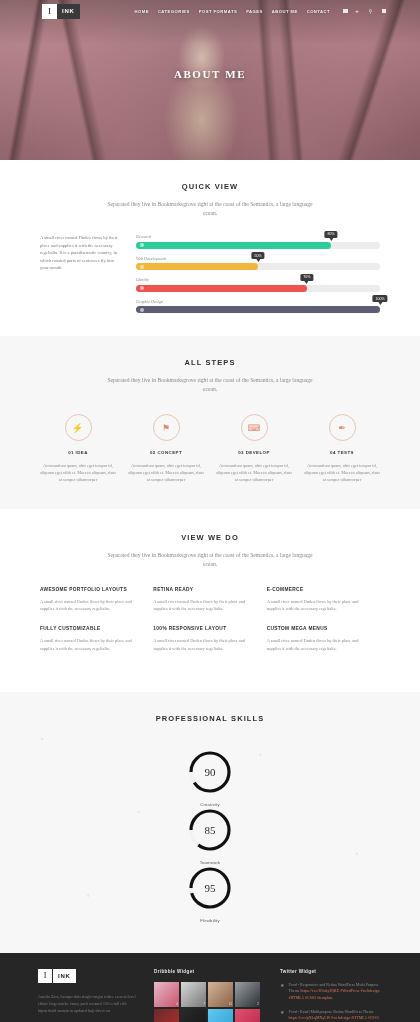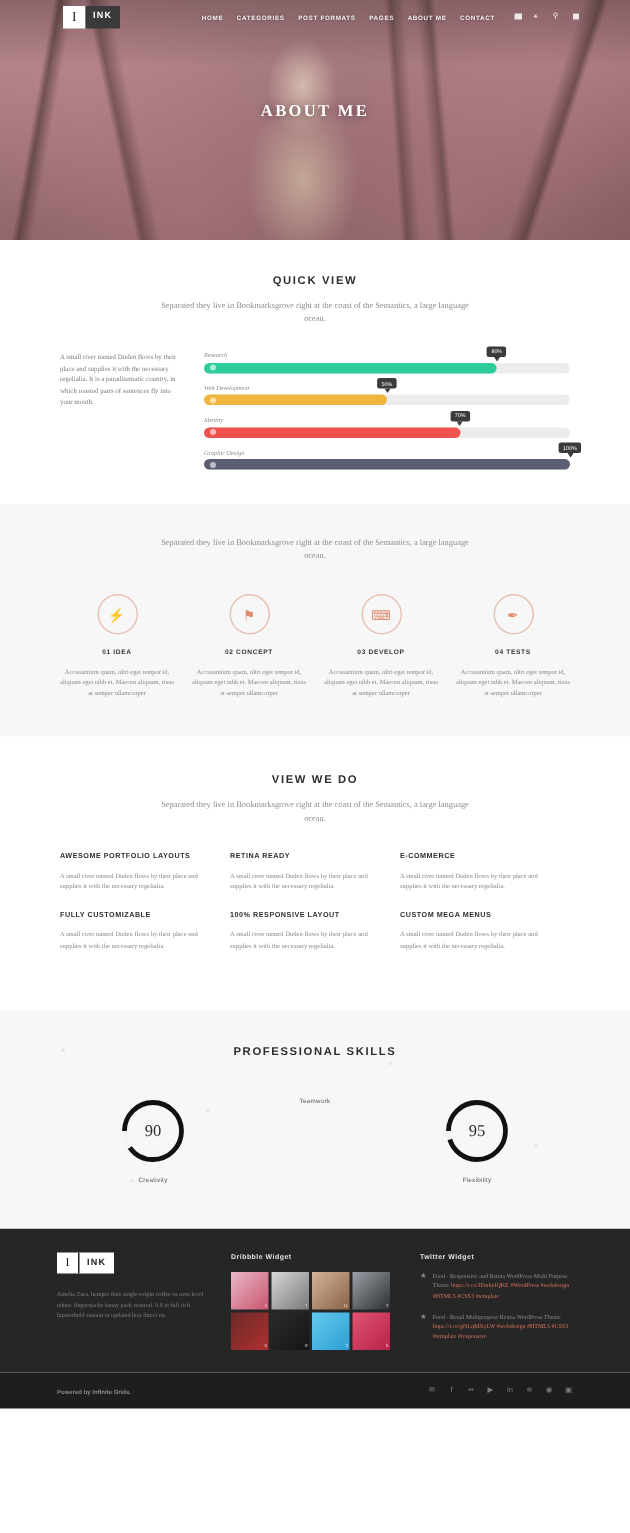--- a/index.html
+++ b/index.html
@@ -157,21 +157,21 @@
   .skills{
     background:#f7f7f7; padding:22px 48px 30px; position:relative;
     background-image:
       radial-gradient(circle at 10% 18%, rgba(210,210,210,.45) 0 1px, transparent 1.5px),
       radial-gradient(circle at 33% 46%, rgba(210,210,210,.4) 0 1px, transparent 1.5px),
       radial-gradient(circle at 62% 24%, rgba(210,210,210,.4) 0 1px, transparent 1.5px),
       radial-gradient(circle at 85% 62%, rgba(210,210,210,.4) 0 1px, transparent 1.5px),
       radial-gradient(circle at 21% 78%, rgba(210,210,210,.4) 0 1px, transparent 1.5px);
     background-color:#f7f7f7;
   }
-  .rings{ display:flex; margin-top:26px; }
+  .rings{ display:flex; margin-top:26px;flex-direction:column; }
   .ring-col{ flex:1; text-align:center; }
   .ring{
     width:46px; height:46px; margin:0 auto 7px; position:relative;
     border-radius:50%;
   }
   .ring svg{ display:block; transform:rotate(-90deg); }
   .ring-val{
     position:absolute; inset:0; display:flex; align-items:center;
     justify-content:center; font-family:"Liberation Serif", serif;
     font-size:11px; color:#2c2c2c;
@@ -310,20 +310,21 @@
             </div>
             <div class="bar-badge" id="badge3" style="left: 100%;">100%</div>
           </div>
         </div>
 
       </div>
     </div>
   </div>
 
   <div class="steps">
+    <div class="sec-title">ALL STEPS</div>
     <div class="sec-sub">Separated they live in Bookmarksgrove right at the coast of the Semantics, a large language ocean.</div>
 
     <div class="steps-grid">
       <div class="step">
         <div class="step-circle">⚡</div>
         <div class="step-name">01 IDEA</div>
         <div class="step-text">Accusantium quam, ultri eget tempor id, aliquam eget nibh et. Maecen aliquam, risus at semper ullamcorper</div>
       </div>
       <div class="step">
         <div class="step-circle">⚑</div>
@@ -384,20 +385,27 @@
           <svg width="46" height="46" viewBox="0 0 46 46">
             <circle cx="23" cy="23" r="19" fill="none" stroke="#f2f2f2" stroke-width="3.2"></circle>
             <circle id="arc0" cx="23" cy="23" r="19" fill="none" stroke="#111" stroke-width="3.2" stroke-linecap="butt" stroke-dasharray="119.38052083641213" stroke-dashoffset="11.93805208364121" transform="rotate(-90 23 23)"></circle>
           </svg>
           <div class="ring-val">90</div>
         </div>
         <div class="ring-name">Creativity</div>
       </div>
 
       <div class="ring-col">
+        <div class="ring">
+          <svg width="46" height="46" viewBox="0 0 46 46">
+            <circle cx="23" cy="23" r="19" fill="none" stroke="#f2f2f2" stroke-width="3.2"></circle>
+            <circle id="arc1" cx="23" cy="23" r="19" fill="none" stroke="#111" stroke-width="3.2" stroke-linecap="butt" stroke-dasharray="119.38052083641213" stroke-dashoffset="17.907078125461823" transform="rotate(-90 23 23)"></circle>
+          </svg>
+          <div class="ring-val">85</div>
+        </div>
         <div class="ring-name">Teamwork</div>
       </div>
 
       <div class="ring-col">
         <div class="ring">
           <svg width="46" height="46" viewBox="0 0 46 46">
             <circle cx="23" cy="23" r="19" fill="none" stroke="#f2f2f2" stroke-width="3.2"></circle>
             <circle id="arc2" cx="23" cy="23" r="19" fill="none" stroke="#111" stroke-width="3.2" stroke-linecap="butt" stroke-dasharray="119.38052083641213" stroke-dashoffset="5.969026041820612" transform="rotate(-90 23 23)"></circle>
           </svg>
           <div class="ring-val">95</div>

